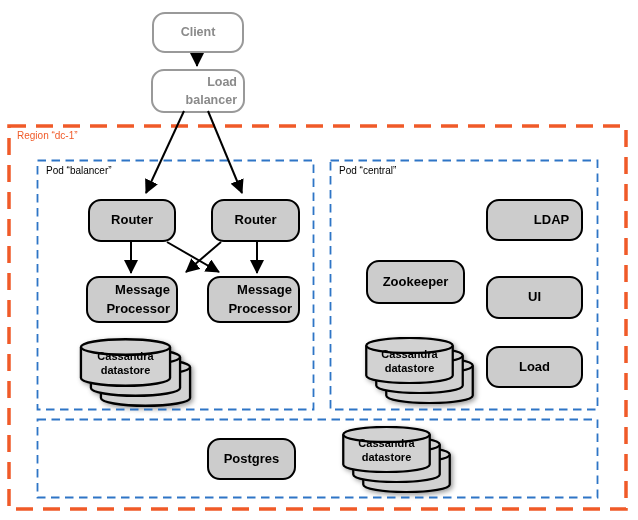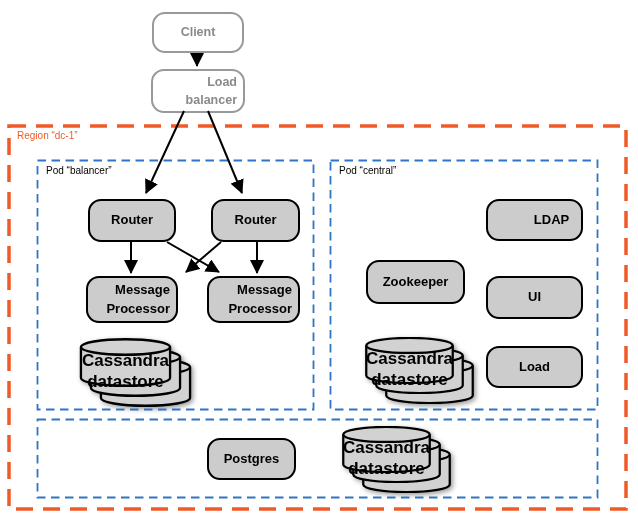--- a/index.html
+++ b/index.html
@@ -59,21 +59,21 @@
   .stack {
     position: absolute;
     z-index: 2;
     filter: drop-shadow(2px 2px 2.5px rgba(0,0,0,0.40));
   }
   .cyl-shape { fill: var(--cylinder-fill); stroke: var(--node-border); stroke-width: 2.4; }
   .stack-label {
     position: absolute;
     z-index: 4;
     font-weight: bold;
-    font-size: 17px;
+    font-size: 11px;
     line-height: 1.25;
     text-align: center;
     color: #000;
   }
 </style>
 </head>
 <body>
 
 <div class="canvas">
 

